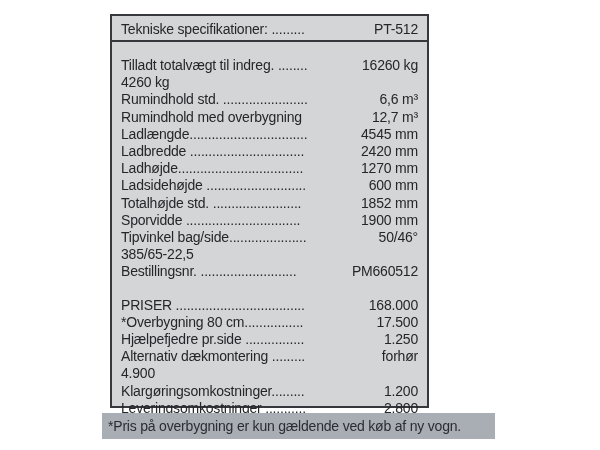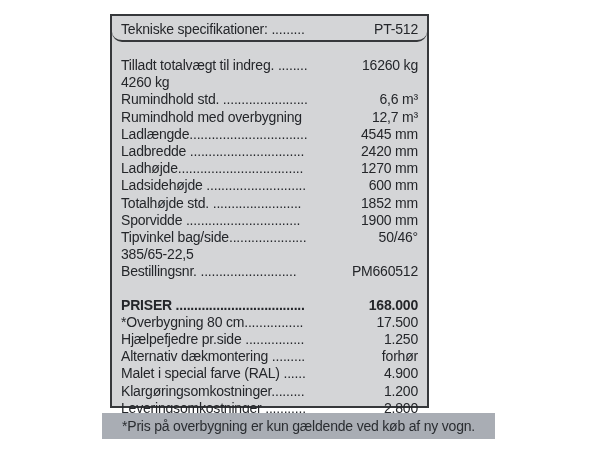--- a/index.html
+++ b/index.html
@@ -21,47 +21,46 @@
   }
   .header-row{
     display:flex;
     justify-content:space-between;
     align-items:baseline;
     padding:5px 9px 3px 9px;
     border-bottom:2px solid #36383b;
     font-size:14px;
     letter-spacing:-0.2px;
     white-space:nowrap;
-    border-radius:10px;
   }
   .rows{
     padding:15px 9px 0 9px;
   }
   .row{
     display:flex;
     justify-content:space-between;
     line-height:17.2px;
     font-size:14px;
     letter-spacing:-0.2px;
     white-space:nowrap;
     overflow:hidden;
   }
   .row .label{overflow:hidden;text-overflow:clip;margin-right:4px;}
   .row .value{flex:none;text-align:right;}
-  .row.bold{font-weight:bold;}
+  .row.bold{font-weight:normal;}
   .spacer{height:16px;}
   .footnote{
     position:absolute;
     left:102px;top:413px;
     width:393px;height:26px;
     box-sizing:border-box;
     background:#a9adb4;
     display:flex;
     align-items:center;
-    padding-left:20px;
+    padding-left:6px;
     font-size:14px;
     letter-spacing:-0.2px;
     color:#2a2d31;
     white-space:nowrap;
   }
 </style>
 </head>
 <body>
 
 <div class="page">
@@ -138,21 +137,20 @@
       </div>
       <div class="row">
         <span class="label">Hjælpefjedre pr.side ................</span>
         <span class="value">1.250</span>
       </div>
       <div class="row">
         <span class="label">Alternativ dækmontering .........</span>
         <span class="value">forhør</span>
       </div>
       <div class="row">
-        <span class="label">Malet i special farve (RAL) ......</span>
         <span class="value">4.900</span>
       </div>
       <div class="row">
         <span class="label">Klargøringsomkostninger.........</span>
         <span class="value">1.200</span>
       </div>
       <div class="row">
         <span class="label">Leveringsomkostninger ...........</span>
         <span class="value">2.800</span>
       </div>

